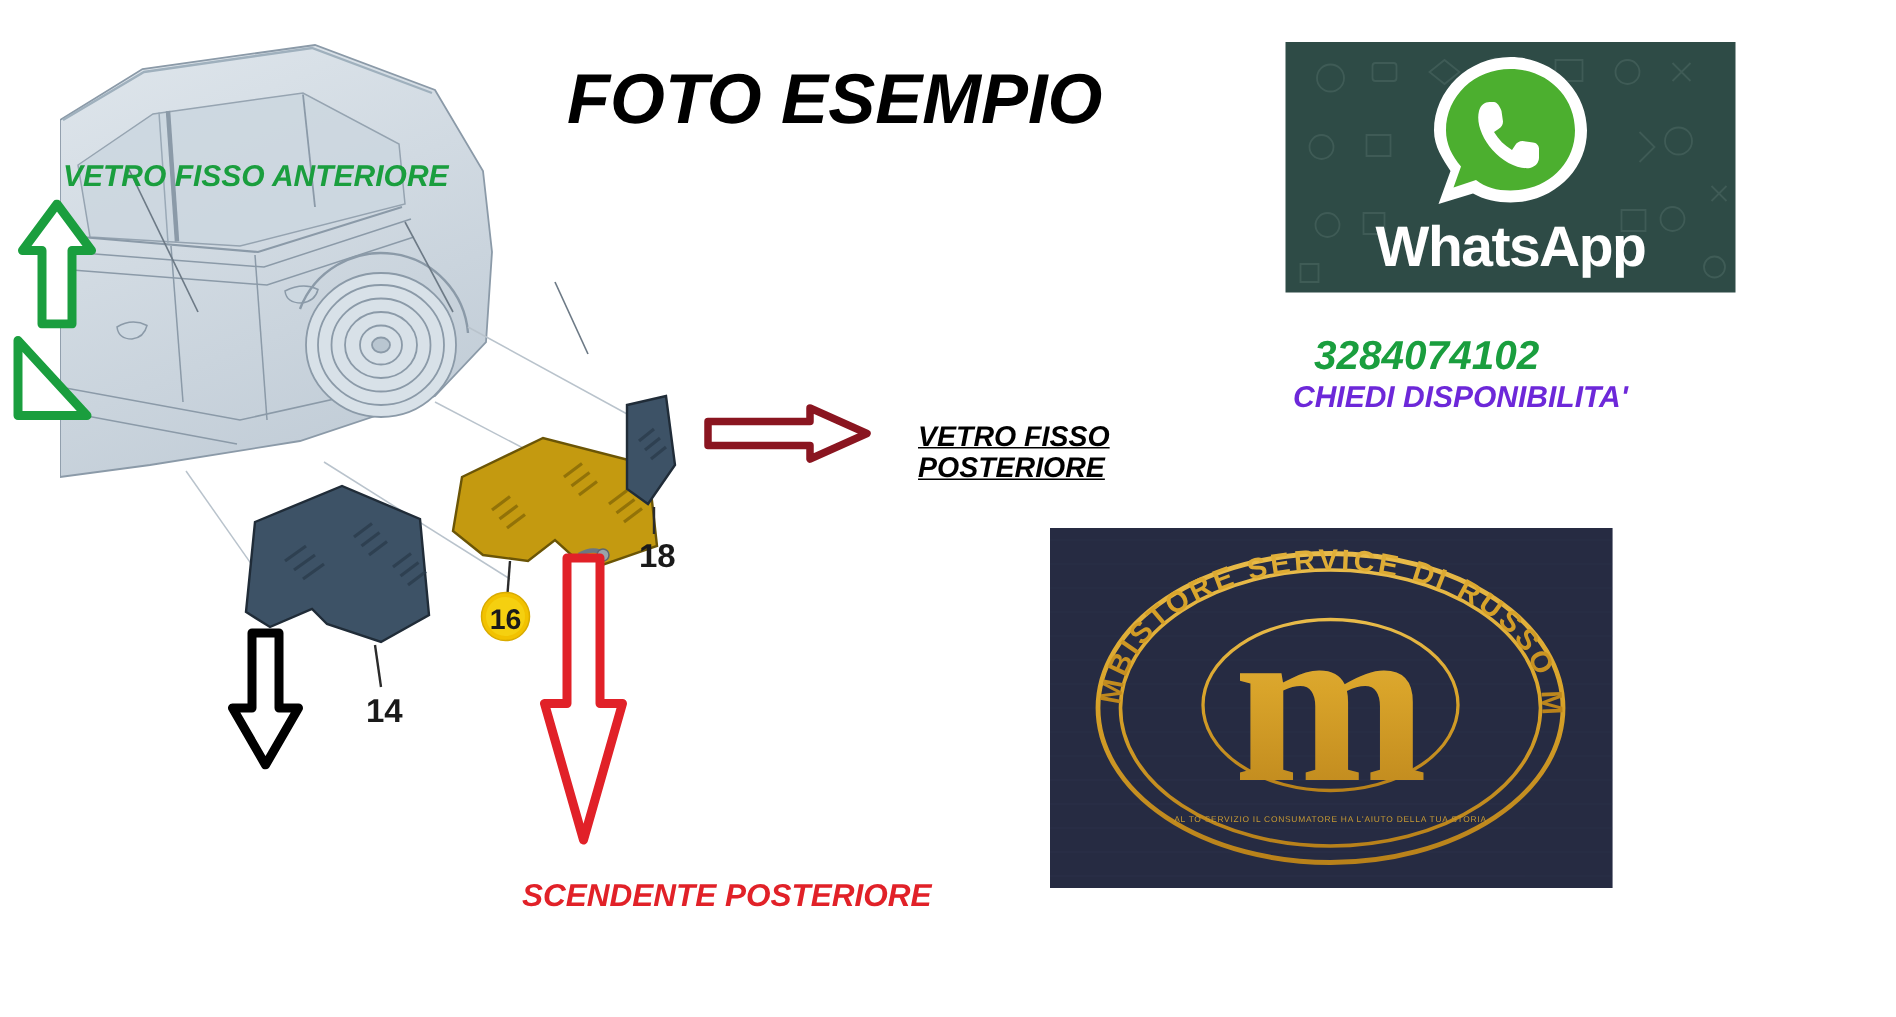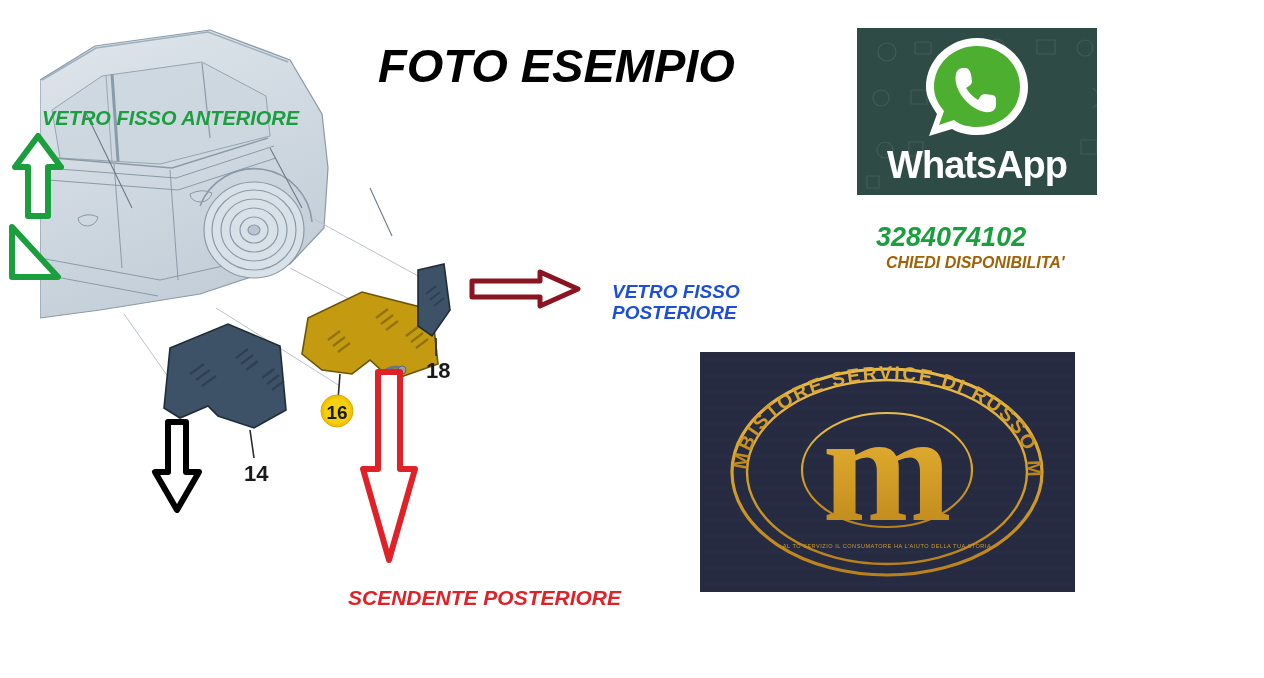--- a/index.html
+++ b/index.html
@@ -51,21 +51,22 @@
     left: 10px;
     top: 107px;
     font-size: 20px;
     color: #1a9e3e;
     margin-left: 32px;
   }
   #label-vetro-fisso-posteriore {
     left: 612px;
     top: 281px;
     font-size: 19px;
-    color: #1d4ed8;
+    color: #000000;
+    text-decoration: underline;
   }
   #label-scendente-anteriore {
     left: 78px;
     top: 510px;
     font-size: 21px;
     color: #000000;
   }
   #label-scendente-posteriore {
     left: 348px;
     top: 586px;
@@ -77,21 +78,21 @@
   #arrow-green-up   { left: 12px;  top: 133px; }
   #arrow-green-tri  { left: 5px;   top: 222px; }
   #arrow-black-down { left: 150px; top: 418px; }
   #arrow-red-down   { left: 358px; top: 368px; }
   #arrow-darkred-right { left: 468px; top: 268px; }
 
   
   #whatsapp-panel {
     left: 857px;
     top: 28px;
-    width: 240px;
+    width: 300px;
     height: 167px;
     background: #2e4b46;
     overflow: hidden;
   }
   #whatsapp-logo-wrap {
     position: absolute;
     left: 50%;
     top: 6px;
     transform: translateX(-50%);
     width: 120px;
@@ -119,27 +120,26 @@
   #phone-number {
     font-size: 27px;
     font-weight: bold;
     font-style: italic;
     color: #1a9e3e;
     margin-left: 14px;
     line-height: 1.15;
     white-space: nowrap;
   }
   .contact-line {
-    font-size: 16px;
+    font-size: 20px;
     font-weight: bold;
     font-style: italic;
-    color: #a16207;
+    color: #6d28d9;
     line-height: 1.25;
     white-space: nowrap;
-    margin-left: 24px;
   }
 
   
   #store-logo-panel {
     left: 700px;
     top: 352px;
     width: 375px;
     height: 240px;
     background: #262b42;
     overflow: hidden;

